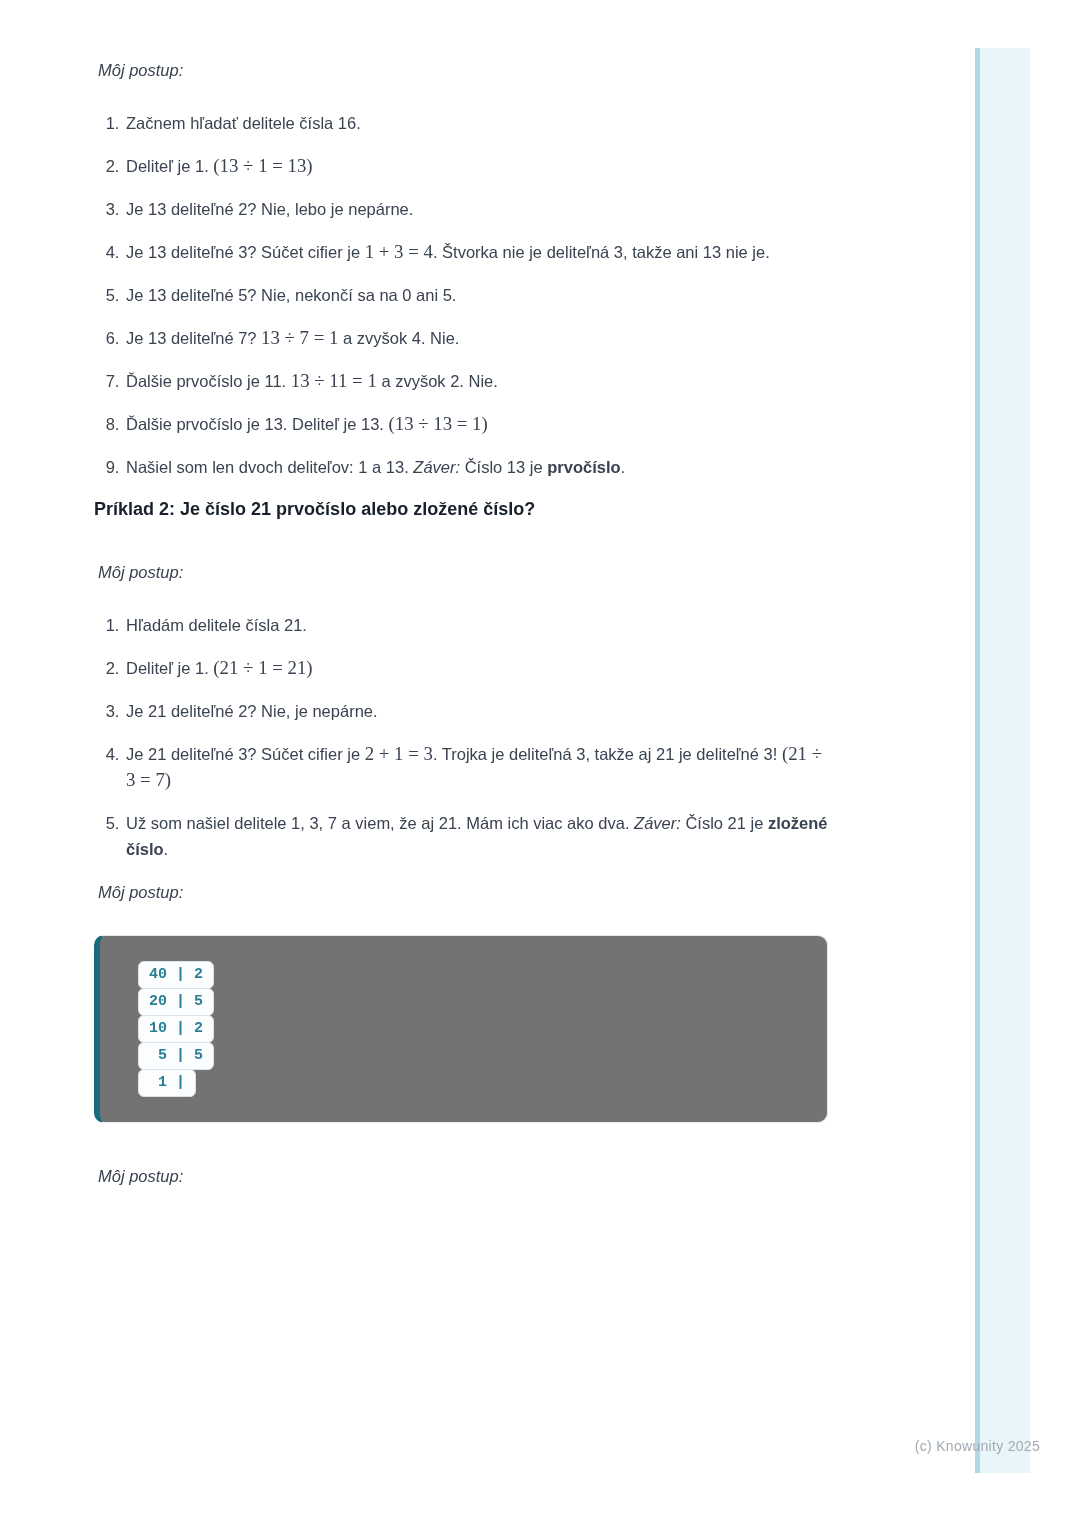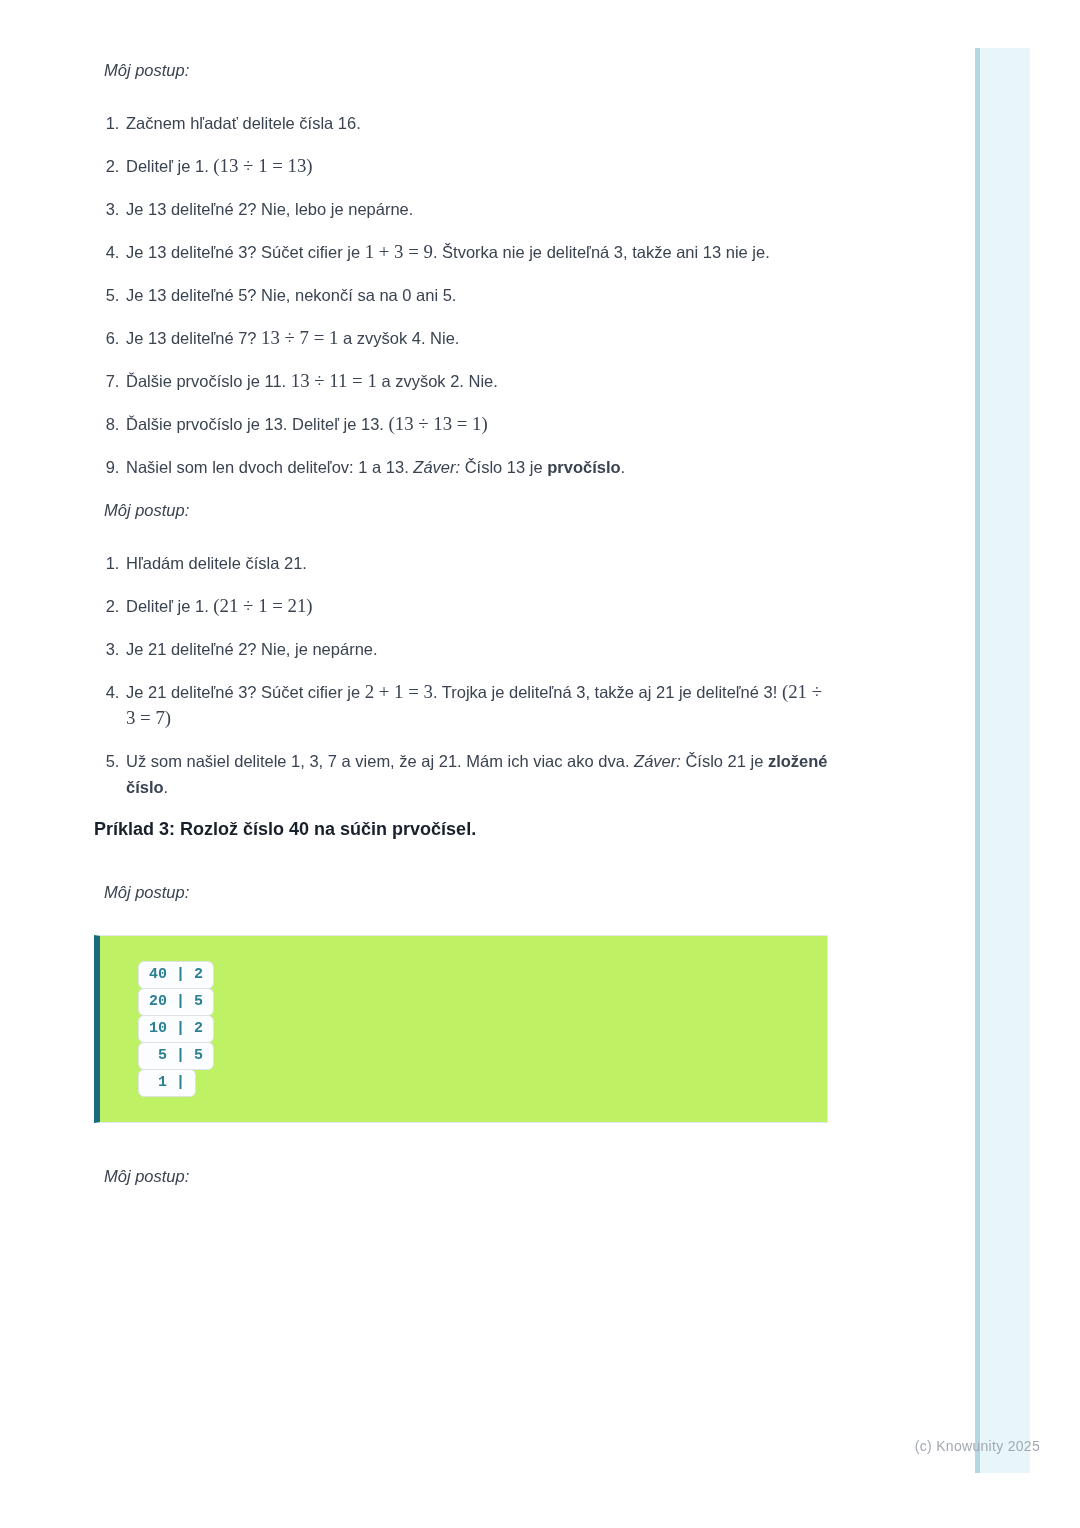--- a/index.html
+++ b/index.html
@@ -23,36 +23,36 @@
     z-index: 1;
   }
   .content {
     position: absolute;
     top: 57px;
     left: 94px;
     width: 734px;
     z-index: 2;
   }
   .content p, .content li { font-size: 16.5px; line-height: 26px; }
-  .postup { font-style: italic; margin: 0 0 27px 10px; color: #3a4351; }
+  .postup { font-style: italic; margin: 0 0 27px 4px; color: #3a4351; }
   ol.steps { margin: 0; padding: 0 0 0 30px; }
   ol.steps li { margin-bottom: 17px; padding-left: 2px; }
   h3.example-heading {
     font-size: 18px;
     font-weight: 700;
     color: #18202c;
     margin: 12px 0 38px 0;
     line-height: 24px;
   }
   .codeblock {
     margin: 30px 0 40px 0;
-    background: #bef264;
+    background: #737373;
     border: 1px solid #e4e9ed;
     border-left: 6px solid #186b7d;
-    border-radius: 0;
+    border-radius: 10px;
     padding: 25px 24px 25px 38px;
     box-sizing: border-box;
   }
   .codeline {
     display: table;
     white-space: pre;
     font-family: "Liberation Mono", "DejaVu Sans Mono", monospace;
     font-size: 15px;
     font-weight: 700;
     color: #2a7f93;
@@ -89,40 +89,40 @@
   <div class="side-strip"></div>
 
   <div class="content">
 
     <p class="postup">Môj postup:</p>
 
     <ol class="steps">
       <li><span>Začnem hľadať delitele čísla 16.</span></li>
       <li><span>Deliteľ je 1. </span><span class="m">(13 ÷ 1 = 13)</span></li>
       <li><span>Je 13 deliteľné 2? Nie, lebo je nepárne.</span></li>
-      <li><span>Je 13 deliteľné 3? Súčet cifier je </span><span class="m">1 + 3 = 9</span><span>. Štvorka nie je deliteľná 3, takže ani 13 nie je.</span></li>
+      <li><span>Je 13 deliteľné 3? Súčet cifier je </span><span class="m">1 + 3 = 4</span><span>. Štvorka nie je deliteľná 3, takže ani 13 nie je.</span></li>
       <li><span>Je 13 deliteľné 5? Nie, nekončí sa na 0 ani 5.</span></li>
       <li><span>Je 13 deliteľné 7? </span><span class="m">13 ÷ 7 = 1</span><span> a zvyšok 4. Nie.</span></li>
       <li><span>Ďalšie prvočíslo je 11. </span><span class="m">13 ÷ 11 = 1</span><span> a zvyšok 2. Nie.</span></li>
       <li><span>Ďalšie prvočíslo je 13. Deliteľ je 13. </span><span class="m">(13 ÷ 13 = 1)</span></li>
       <li><span>Našiel som len dvoch deliteľov: 1 a 13. </span><span class="i">Záver:</span><span> Číslo 13 je </span><span class="b">prvočíslo</span><span>.</span></li>
     </ol>
 
+    <h3 class="example-heading">Príklad 2: Je číslo 21 prvočíslo alebo zložené číslo?</h3>
 
     <p class="postup">Môj postup:</p>
 
     <ol class="steps">
       <li><span>Hľadám delitele čísla 21.</span></li>
       <li><span>Deliteľ je 1. </span><span class="m">(21 ÷ 1 = 21)</span></li>
       <li><span>Je 21 deliteľné 2? Nie, je nepárne.</span></li>
       <li><span>Je 21 deliteľné 3? Súčet cifier je </span><span class="m">2 + 1 = 3</span><span>. Trojka je deliteľná 3, takže aj 21 je deliteľné 3! </span><span class="m">(21 ÷ 3 = 7)</span></li>
       <li><span>Už som našiel delitele 1, 3, 7 a viem, že aj 21. Mám ich viac ako dva. </span><span class="i">Záver:</span><span> Číslo 21 je </span><span class="b">zložené číslo</span><span>.</span></li>
     </ol>
 
-    <h3 class="example-heading">Príklad 3: Rozlož číslo 40 na súčin prvočísel.</h3>
 
     <p class="postup">Môj postup:</p>
 
     <div class="codeblock">
       <div class="codeline">40 | 2</div>
       <div class="codeline">20 | 5</div>
       <div class="codeline">10 | 2</div>
       <div class="codeline"> 5 | 5</div>
       <div class="codeline"> 1 |</div>
     </div>

